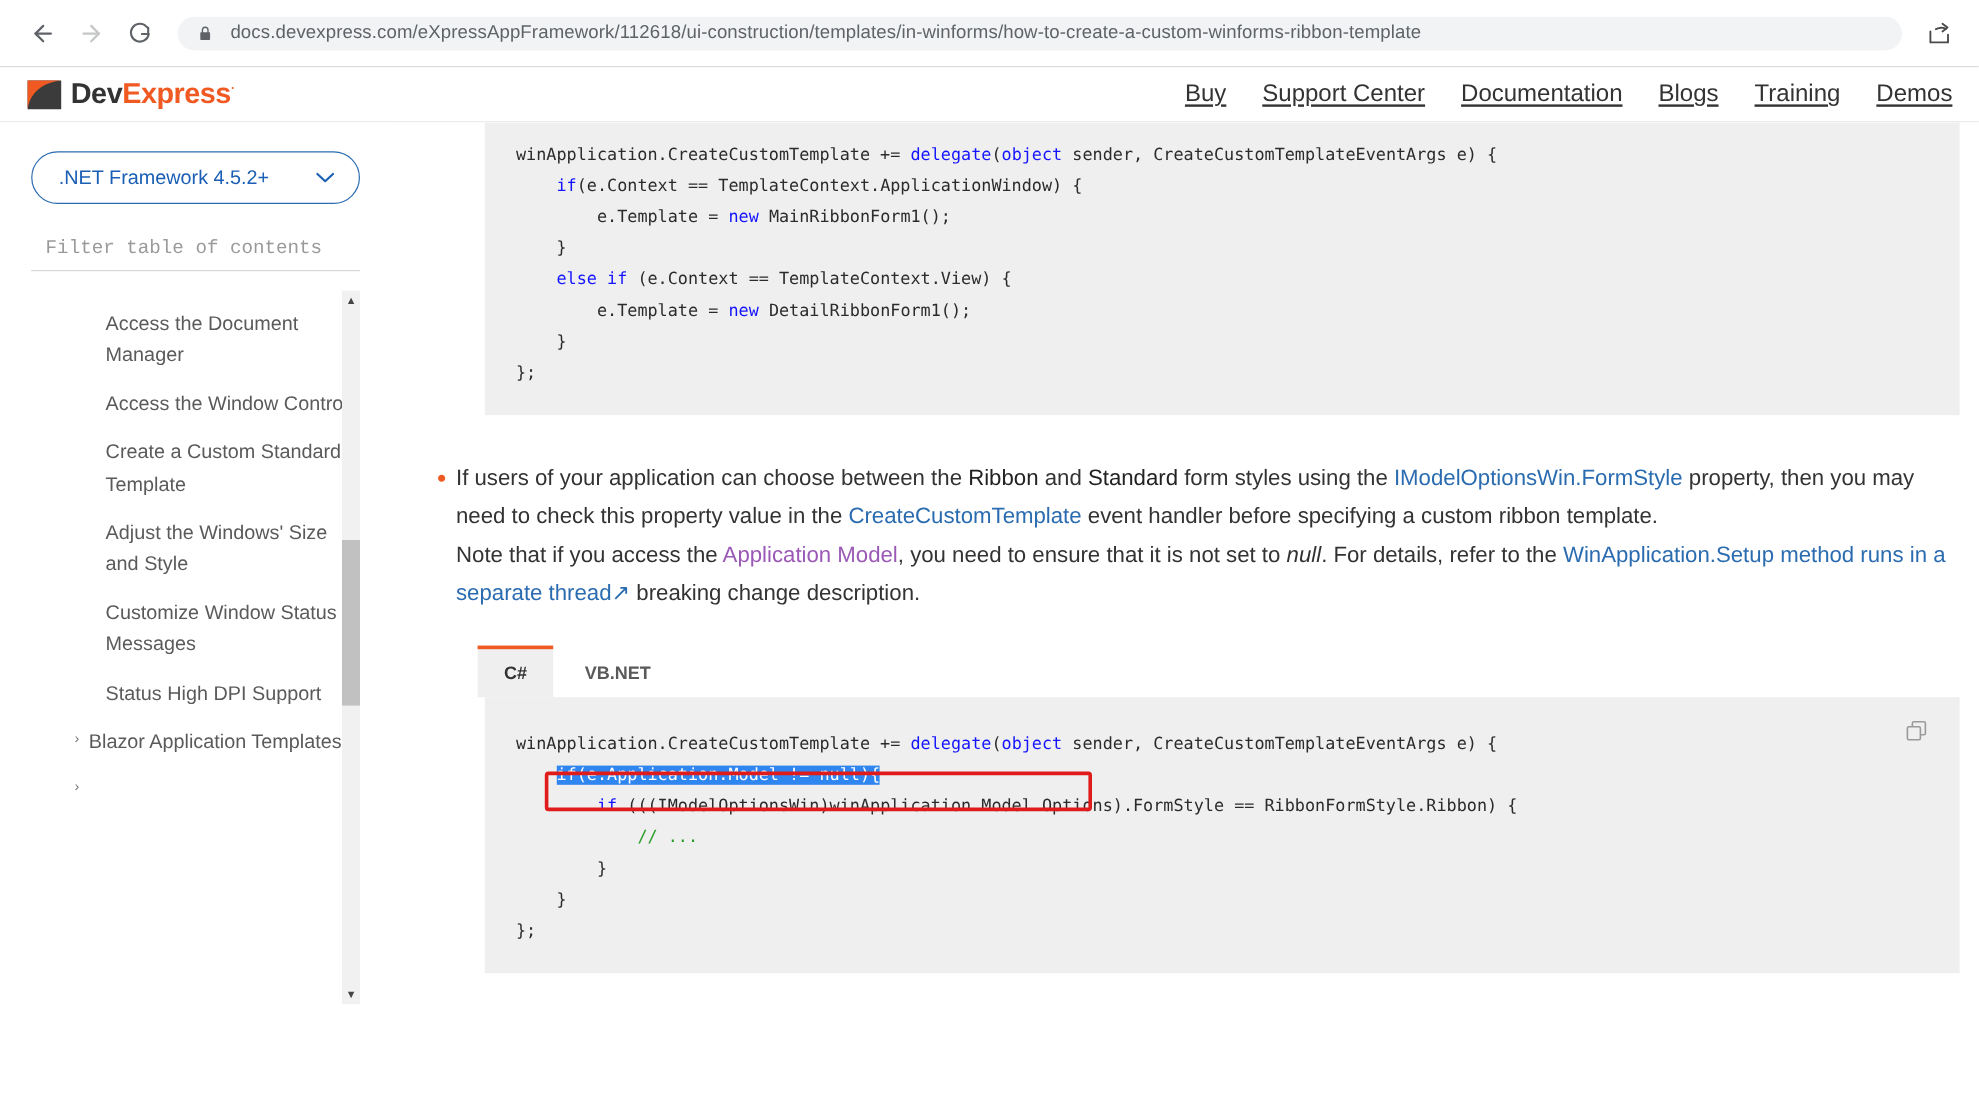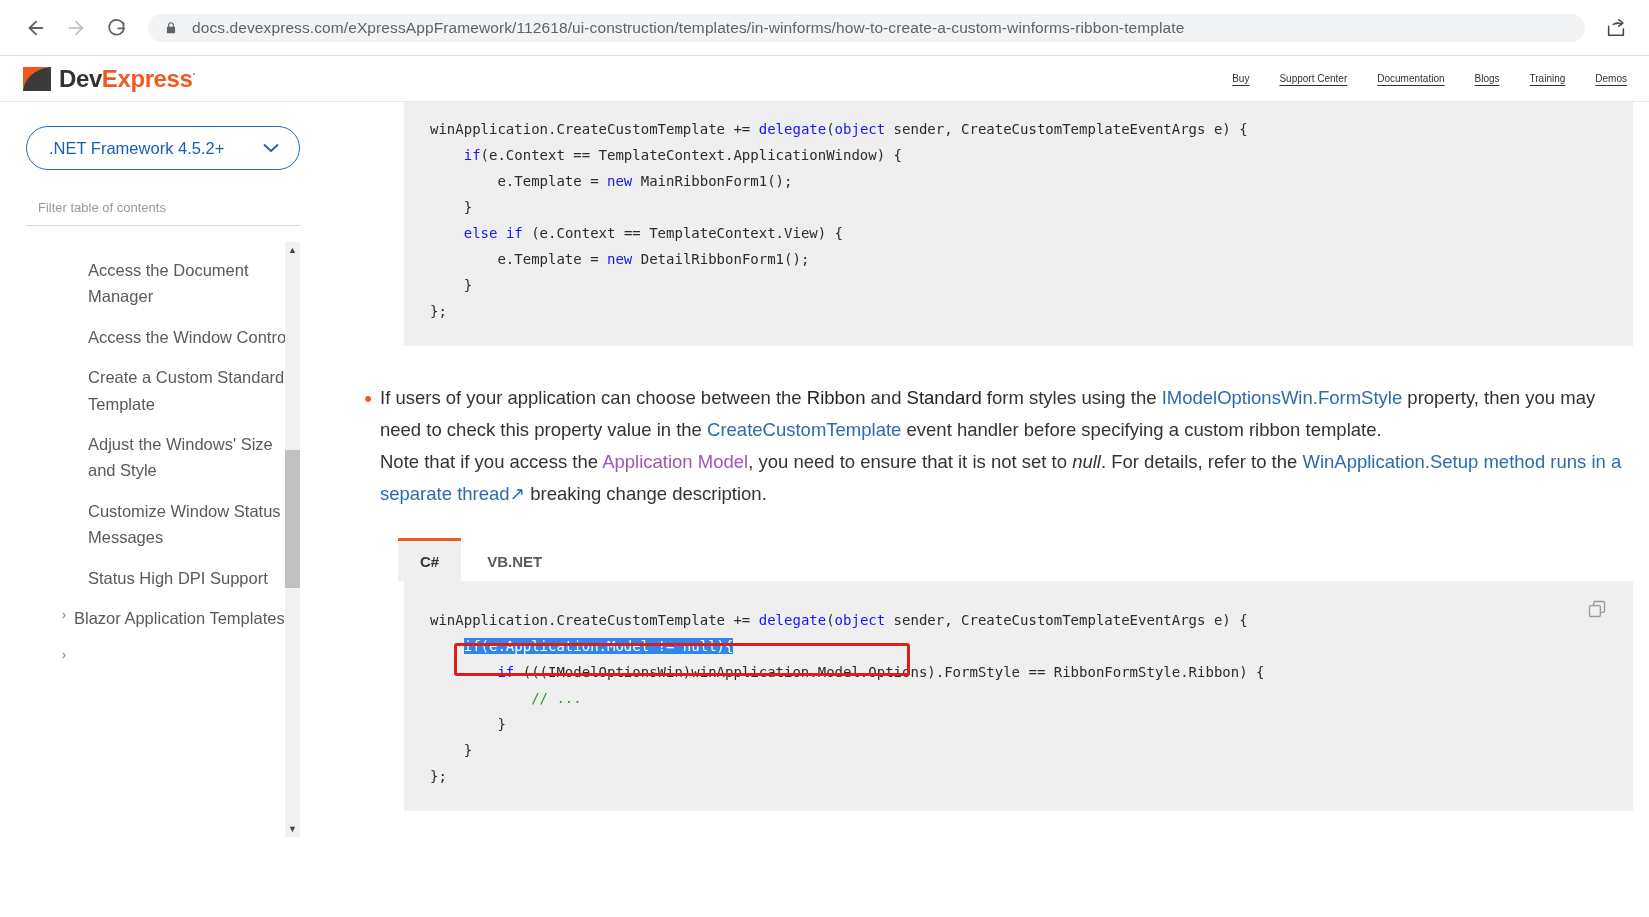--- a/index.html
+++ b/index.html
@@ -72,21 +72,21 @@
     font-size: 24px;
     font-weight: bold;
     letter-spacing: -0.4px;
     position: relative;
   }
   .logo-dev { color: #333333; }
   .logo-express { color: #f05a22; }
   .logo-reg { font-size: 10px; color: #f05a22; vertical-align: super; }
   .top-nav { display: flex; align-items: center; gap: 30px; }
   .top-nav a {
-    font-size: 10px;
+    font-size: 20px;
     color: #333333;
     text-decoration: underline;
     text-underline-offset: 3px;
     white-space: nowrap;
   }
 
   
   .page {
     display: flex;
     height: calc(917px - 56px - 46px);
@@ -116,23 +116,23 @@
   .framework-select .chev { color: #1a5fb4; font-size: 13px; }
   .toc-filter {
     margin: 28px 26px 0 26px;
     border-bottom: 1px solid #d8d8d8;
     padding: 0 0 9px 12px;
   }
   .toc-filter input {
     border: none;
     outline: none;
     width: 100%;
-    font-size: 13px;
+    font-size: 16px;
     color: #555;
-    font-family: Liberation Sans, sans-serif;
+    font-family: Liberation Mono, monospace;
     background: transparent;
   }
   .toc-filter input::placeholder { color: #9a9a9a; }
 
   .toc-wrap {
     margin-top: 16px;
     position: relative;
     height: 595px;
     overflow: hidden;
   }

